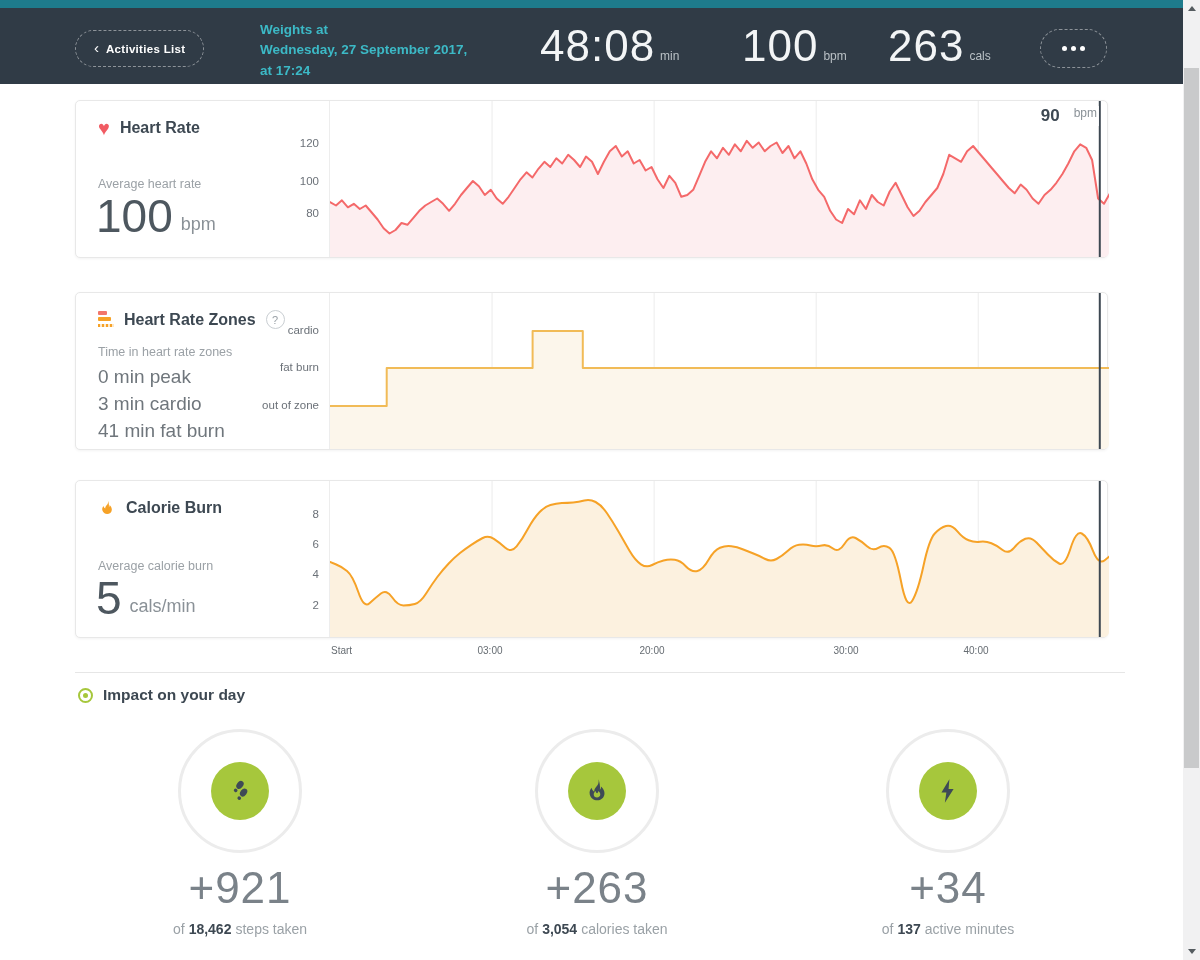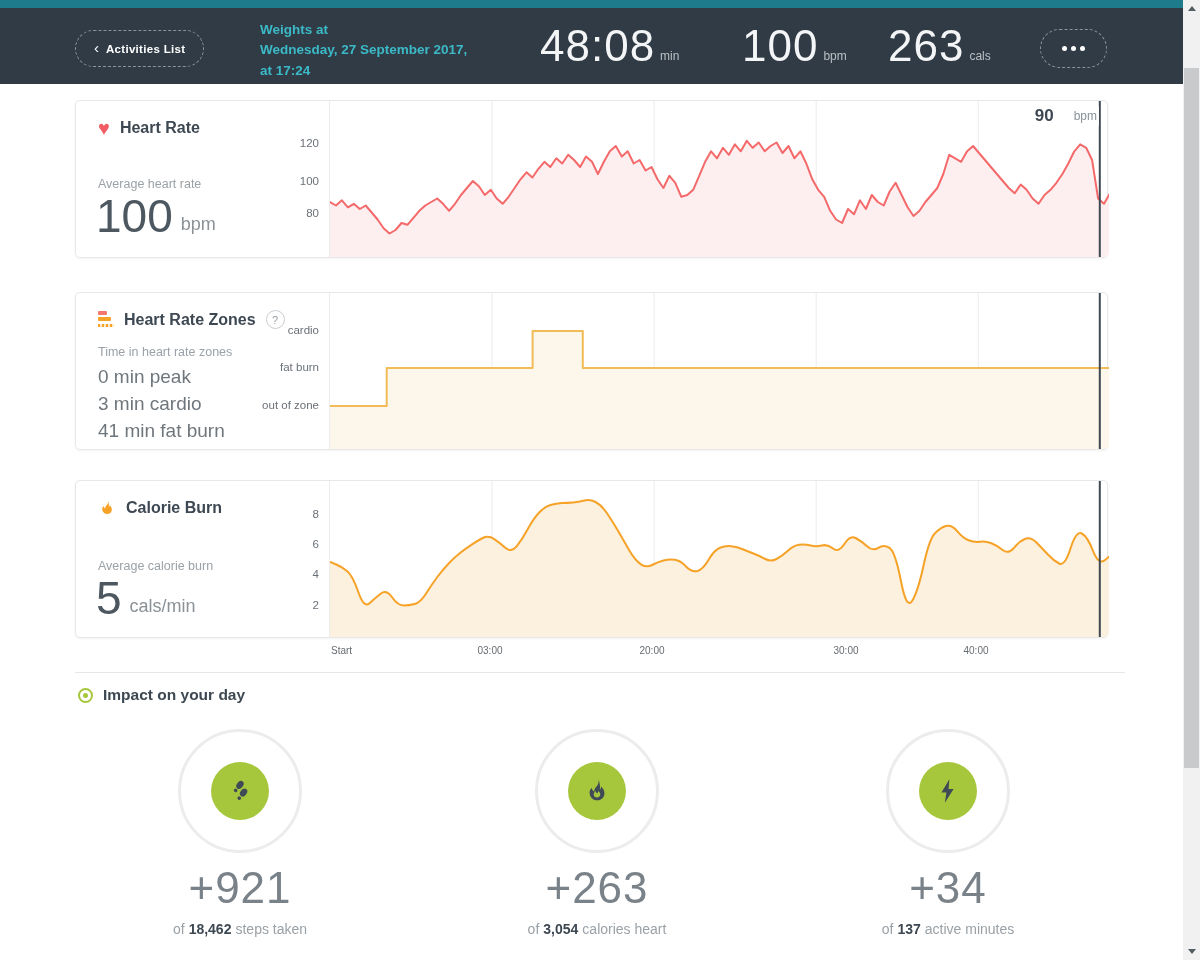--- a/index.html
+++ b/index.html
@@ -50,21 +50,21 @@
   .zicon .zb2 { position:absolute; left:0; top:6px; width:13px; height:4px; background:#f6a227; border-radius:1px; }
   .zicon .zb3 { position:absolute; left:0; top:13px; width:16px; height:3px;
     background:repeating-linear-gradient(90deg,#f6a227 0 2px,rgba(246,162,39,.25) 2px 4px); }
 
   .yticks { position:absolute; left:0; top:0; width:243px; height:100%; }
   .ytick { position:absolute; right:0; width:100%; text-align:right; color:#6b7178; font-size:11.5px; }
 
   .panel-chart { position:absolute; left:253px; top:0; width:780px; height:156px; border-left:1px solid #ededed;
     border-radius:0 5px 5px 0; overflow:hidden; }
   .panel-chart svg { display:block; }
-  .chart-tooltip { position:absolute; right:10px; top:5px; display:flex; align-items:center; gap:20px; background:rgba(255,255,255,.85); padding:0 2px; }
+  .chart-tooltip { position:absolute; right:10px; top:5px; display:flex; align-items:flex-start; gap:14px; background:rgba(255,255,255,.85); padding:0 2px; }
   .tt-val { color:#3d4852; font-size:17px; font-weight:bold; }
   .tt-unit { color:#8a9197; font-size:12px; }
 
   
   .xaxis { position:absolute; left:328px; top:645px; width:780px; height:16px; }
   .xtick { position:absolute; color:#666c72; font-size:10px; transform:translateX(-50%); }
   .xtick-start { transform:none; left:3px; }
 
   
   .divider { position:absolute; left:75px; top:672px; width:1050px; height:1px; background:#e6e6e6; }
@@ -253,21 +253,21 @@
   <div class="impact-item imp2">
     <div class="impact-circle">
       <span class="impact-badge">
         <svg width="28" height="28" viewBox="0 0 24 24">
           <path fill="#3e4a56" d="M13.2 2c.7 2.8-.2 4.5-1.5 6-1.1 1.3-2.3 2.7-2 4.7-1.3-.7-2.1-2-2.3-3.4-1.4 1.6-2.1 3.6-1.6 5.6C6.6 18 9.2 20 12.2 20c3.3 0 5.9-2.3 6.2-5.5.3-3.1-1.6-5.1-3.1-6.4.2 1.1 0 2.1-.8 2.8.4-3-.3-6.6-1.3-8.9zM12 17.5c-1.6 0-2.8-1.1-2.8-2.6 0-1.3.8-2 1.7-2.9.1.9.5 1.6 1.3 2 .6-.5.9-1.2.8-2 1.1.9 1.9 1.8 1.8 3 0 1.4-1.2 2.5-2.8 2.5z"></path>
         </svg>
       </span>
     </div>
     <div class="impact-delta">+263</div>
     <div class="impact-sub">
-      <span>of</span><span class="imp-total">3,054</span><span>calories heart</span>
+      <span>of</span><span class="imp-total">3,054</span><span>calories taken</span>
     </div>
   </div>
 
   <div class="impact-item imp3">
     <div class="impact-circle">
       <span class="impact-badge">
         <svg width="28" height="28" viewBox="0 0 24 24">
           <path fill="#3e4a56" d="M13.2 2 6.4 13.2h4.2L9.3 22l7.5-11.7h-4.3z"></path>
         </svg>
       </span>

